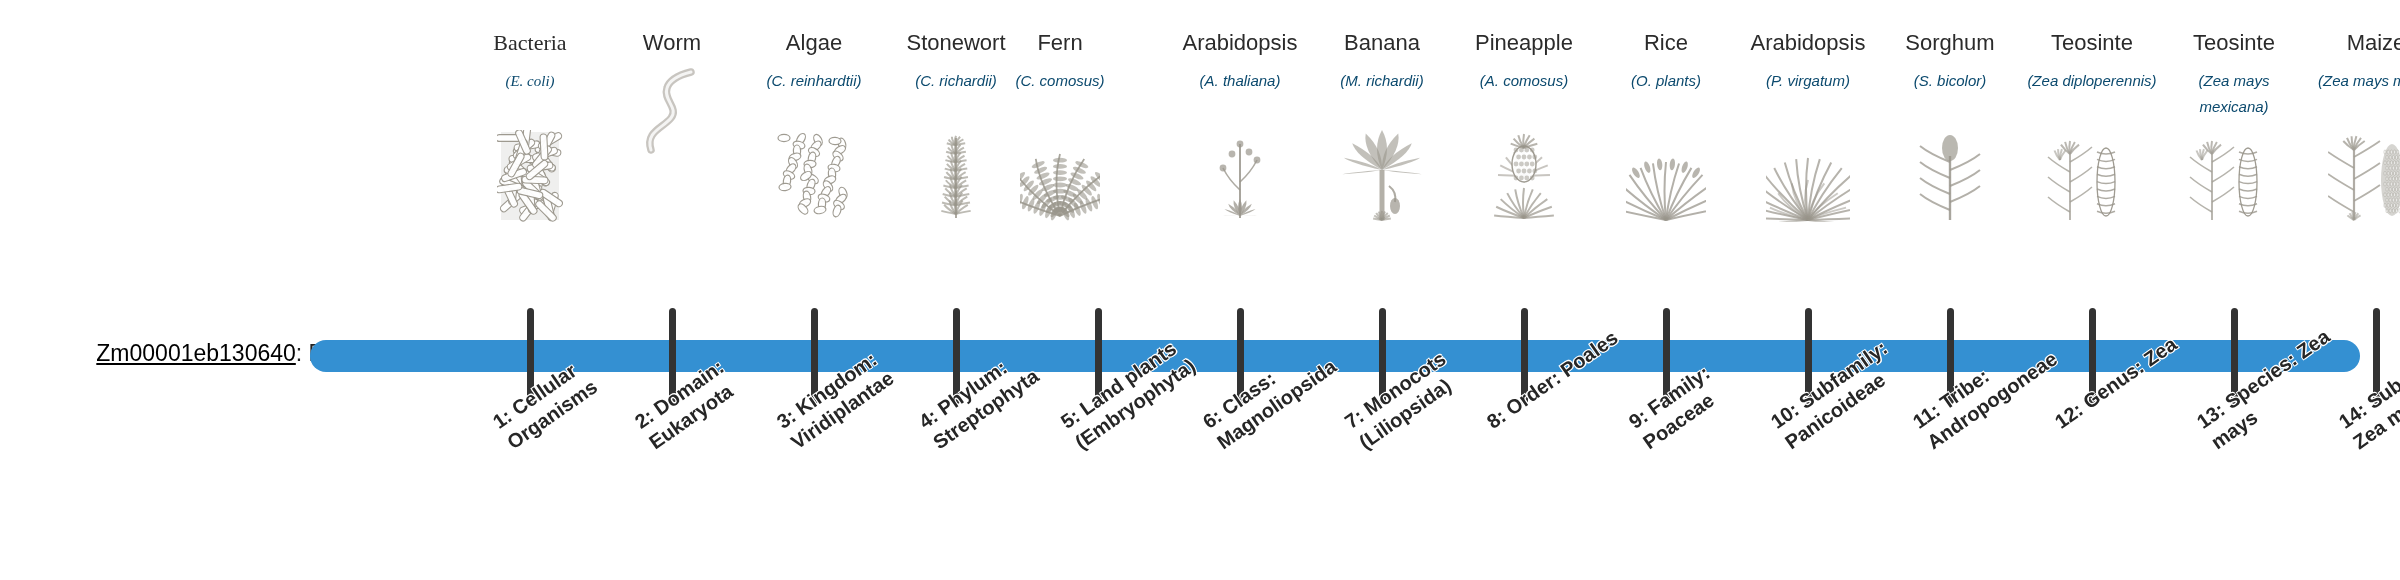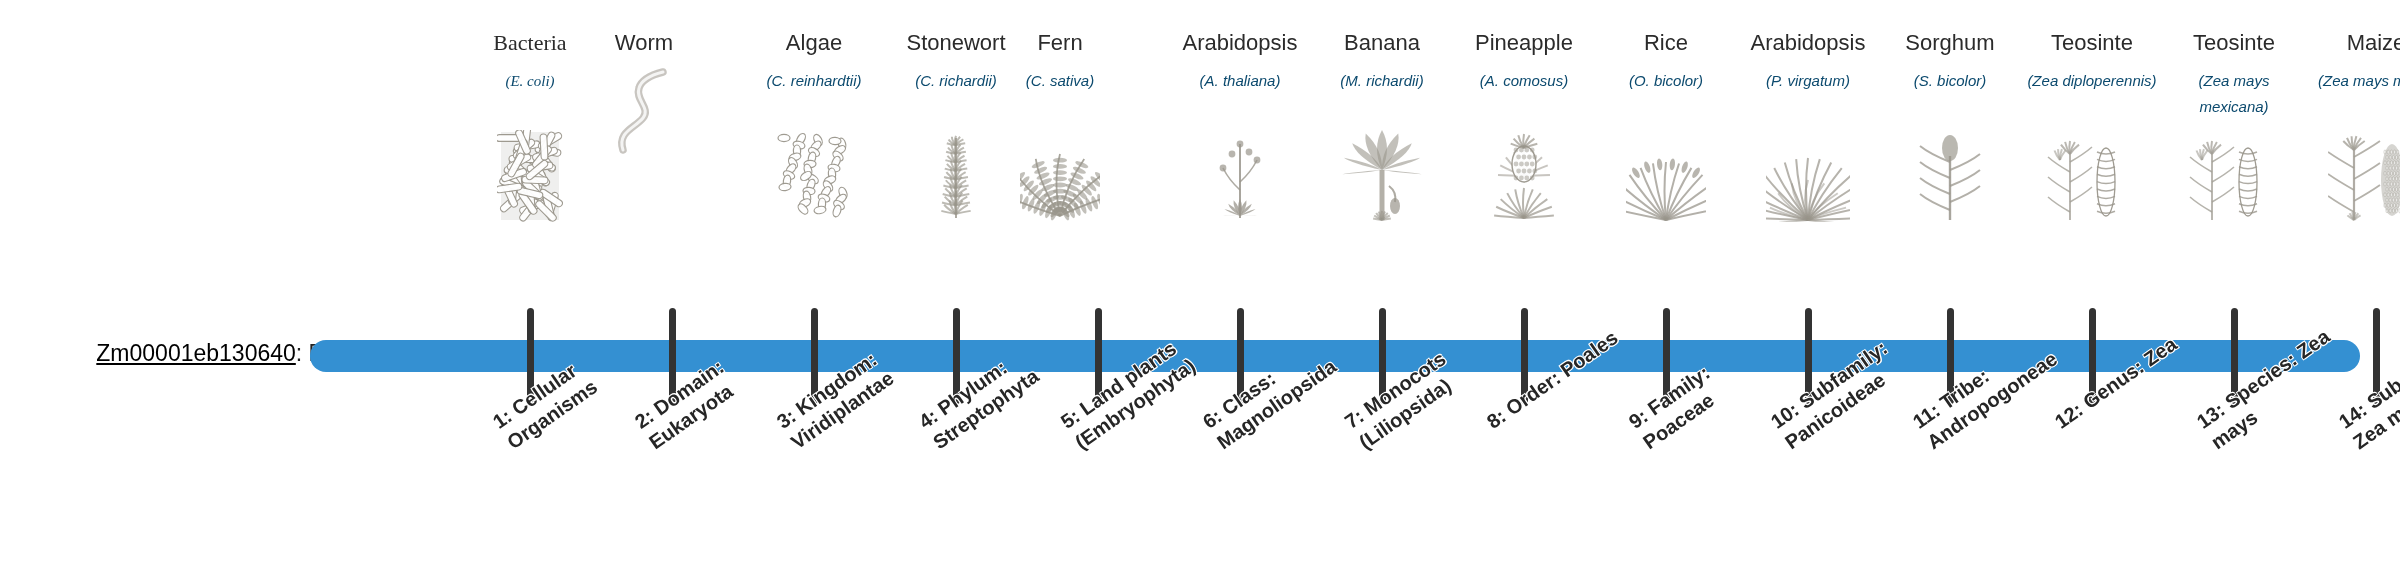--- a/index.html
+++ b/index.html
@@ -258,21 +258,21 @@
             </g>
             <g transform="translate(12,58) rotate(172)">
               <rect x="-13" y="-3.4" width="26" height="6.8" rx="3.4" fill="#fff" stroke="#9a968c" stroke-width="1.1" opacity="0.95"></rect>
             </g>
             <g transform="translate(49,81) rotate(45)">
               <rect x="-13" y="-3.4" width="26" height="6.8" rx="3.4" fill="#fff" stroke="#9a968c" stroke-width="1.1" opacity="0.95"></rect>
             </g>
           </svg>
         </div>
       </div>
-      <div class="col" style="left: 644px;">
+      <div class="col" style="left: 672px;">
         <div class="common-name">Worm</div>
         <div class="art">
           <svg width="70" height="92" viewBox="0 0 70 92">
       <path d="M14 84 C8 66 26 62 34 52 C42 42 26 34 30 22 C33 12 46 8 54 6" stroke="#9a968c" stroke-width="7.5" fill="none" stroke-linecap="round" opacity="0.55"></path>
       <path d="M14 84 C8 66 26 62 34 52 C42 42 26 34 30 22 C33 12 46 8 54 6" stroke="#fff" stroke-width="3" fill="none" stroke-linecap="round" opacity="0.8"></path>
     </svg>
         </div>
       </div>
       <div class="col" style="left: 814px;">
         <div class="common-name">Algae</div>
@@ -469,21 +469,21 @@
             <path d="M40 15.200000000000003 Q35.939655610091336 10.975667982393919 35.87931122018267 6.751335964787833" stroke="#9a968c" stroke-width="2" fill="none" opacity="0.65"></path>
             <path d="M40 15.200000000000003 Q38 10.500000000000004 40 5.8000000000000025" stroke="#9a968c" stroke-width="2" fill="none" opacity="0.65"></path>
             <path d="M40 15.200000000000003 Q40.060344389908664 10.975667982393919 44.12068877981733 6.751335964787833" stroke="#9a968c" stroke-width="2" fill="none" opacity="0.65"></path>
             <path d="M40 15.200000000000003 Q41.703650541951596 12.30639106596941 47.407301083903185 9.412782131938815" stroke="#9a968c" stroke-width="2" fill="none" opacity="0.65"></path>
             <path d="M40 15.200000000000003 Q42.597293723448885 14.222815053156534 49.19458744689777 13.245630106313065" stroke="#9a968c" stroke-width="2" fill="none" opacity="0.65"></path>
           </svg>
         </div>
       </div>
       <div class="col" style="left: 1060px;">
         <div class="common-name">Fern</div>
-        <div class="sci-name">(C. sativa)</div>
+        <div class="sci-name">(C. comosus)</div>
         <div class="art">
           <svg width="80" height="92" viewBox="0 0 80 92">
             <path d="M40 86 Q1.2582654990951418 73.81548971545979 -17.88198644282651 63.78118712819139" stroke="#9a968c" stroke-width="1.8" fill="none" opacity="0.85"></path>
             <g transform="translate(34.21180135571735,83.77811871281914) rotate(-69)">
               <ellipse rx="7" ry="2.4" fill="#9a968c" opacity="0.6"></ellipse>
             </g>
             <g transform="translate(28.423602711434697,81.55623742563827) rotate(-69)">
               <ellipse rx="7" ry="2.4" fill="#9a968c" opacity="0.6"></ellipse>
             </g>
             <g transform="translate(22.63540406715205,79.33435613845742) rotate(-69)">
@@ -783,21 +783,21 @@
             <path d="M38 88 Q40.385575570841056 73.65542866055446 46.771151141682104 59.31085732110894" stroke="#9a968c" stroke-width="2" fill="none" opacity="0.7"></path>
             <path d="M38 88 Q44.3878935520612 75.56443641167438 54.7757871041224 63.12887282334874" stroke="#9a968c" stroke-width="2" fill="none" opacity="0.7"></path>
             <path d="M38 88 Q47.65718942185457 78.56019413425244 61.31437884370913 69.12038826850488" stroke="#9a968c" stroke-width="2" fill="none" opacity="0.7"></path>
             <path d="M38 88 Q49.90775781850181 82.38090109876131 65.81551563700361 76.76180219752264" stroke="#9a968c" stroke-width="2" fill="none" opacity="0.7"></path>
             <path d="M38 88 Q50.94292047137618 86.69266385878512 67.88584094275237 85.38532771757025" stroke="#9a968c" stroke-width="2" fill="none" opacity="0.7"></path>
     </svg>
         </div>
       </div>
       <div class="col" style="left: 1666px;">
         <div class="common-name">Rice</div>
-        <div class="sci-name">(O. bicolor)</div>
+        <div class="sci-name">(O. plants)</div>
         <div class="art">
           <svg width="80" height="92" viewBox="0 0 80 92">
       <path d="M40 90 Q8.633719578719635 83.97056096628498 -16.73256084256073 77.94112193256996" stroke="#9a968c" stroke-width="2" fill="none" opacity="0.75"></path>
             <path d="M40 90 Q10.717074175937153 77.74407040951971 -12.565851648125694 65.48814081903943" stroke="#9a968c" stroke-width="2" fill="none" opacity="0.75"></path>
             <path d="M40 90 Q14.147688145405066 72.14581721555591 -5.7046237091898675 54.29163443111181" stroke="#9a968c" stroke-width="2" fill="none" opacity="0.75"></path>
             <path d="M40 90 Q18.74970865955472 67.46276711774784 3.4994173191094404 44.92553423549568" stroke="#9a968c" stroke-width="2" fill="none" opacity="0.75"></path>
             <path d="M40 90 Q24.28723674311675 63.93497265732416 14.574473486233504 37.86994531464832" stroke="#9a968c" stroke-width="2" fill="none" opacity="0.75"></path>
             <path d="M40 90 Q30.476419424027924 61.743268121228176 26.95283884805584 33.48653624245635" stroke="#9a968c" stroke-width="2" fill="none" opacity="0.75"></path>
             <path d="M40 90 Q37 61 40 32" stroke="#9a968c" stroke-width="2" fill="none" opacity="0.75"></path>
             <path d="M40 90 Q43.52358057597208 61.743268121228176 53.04716115194417 33.48653624245635" stroke="#9a968c" stroke-width="2" fill="none" opacity="0.75"></path>

